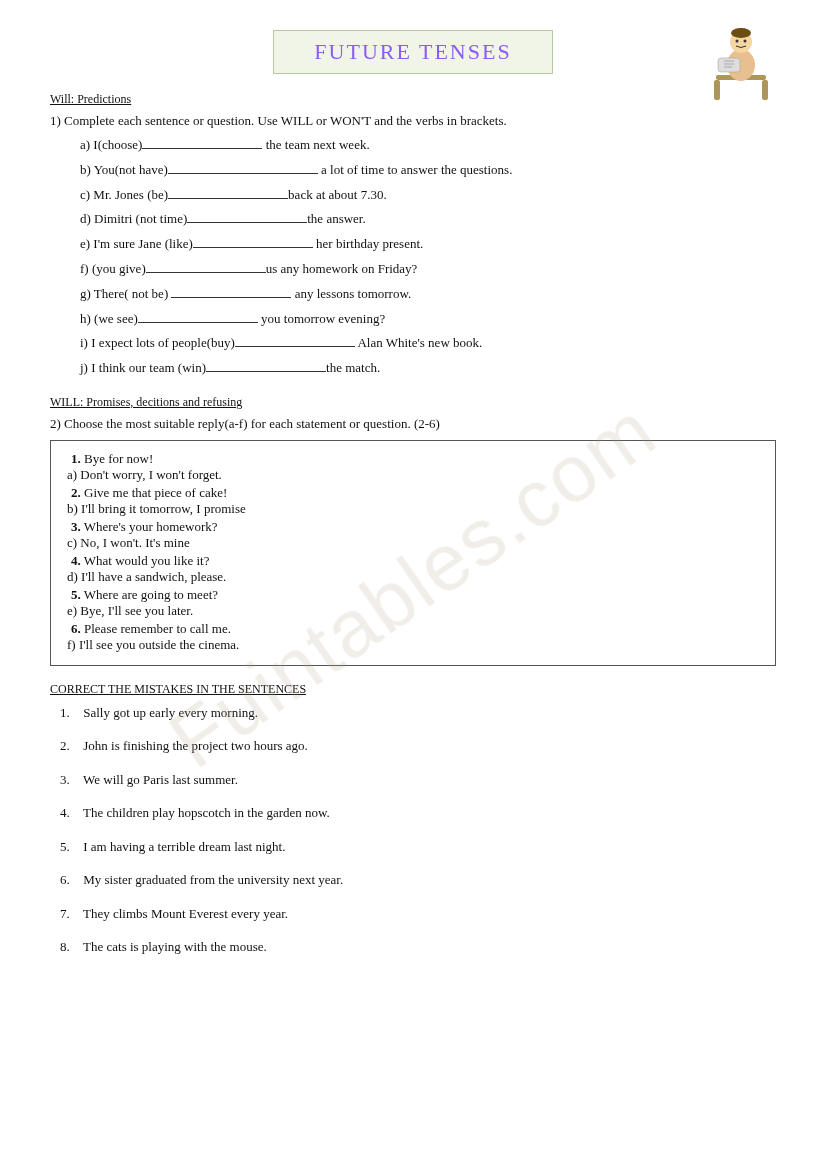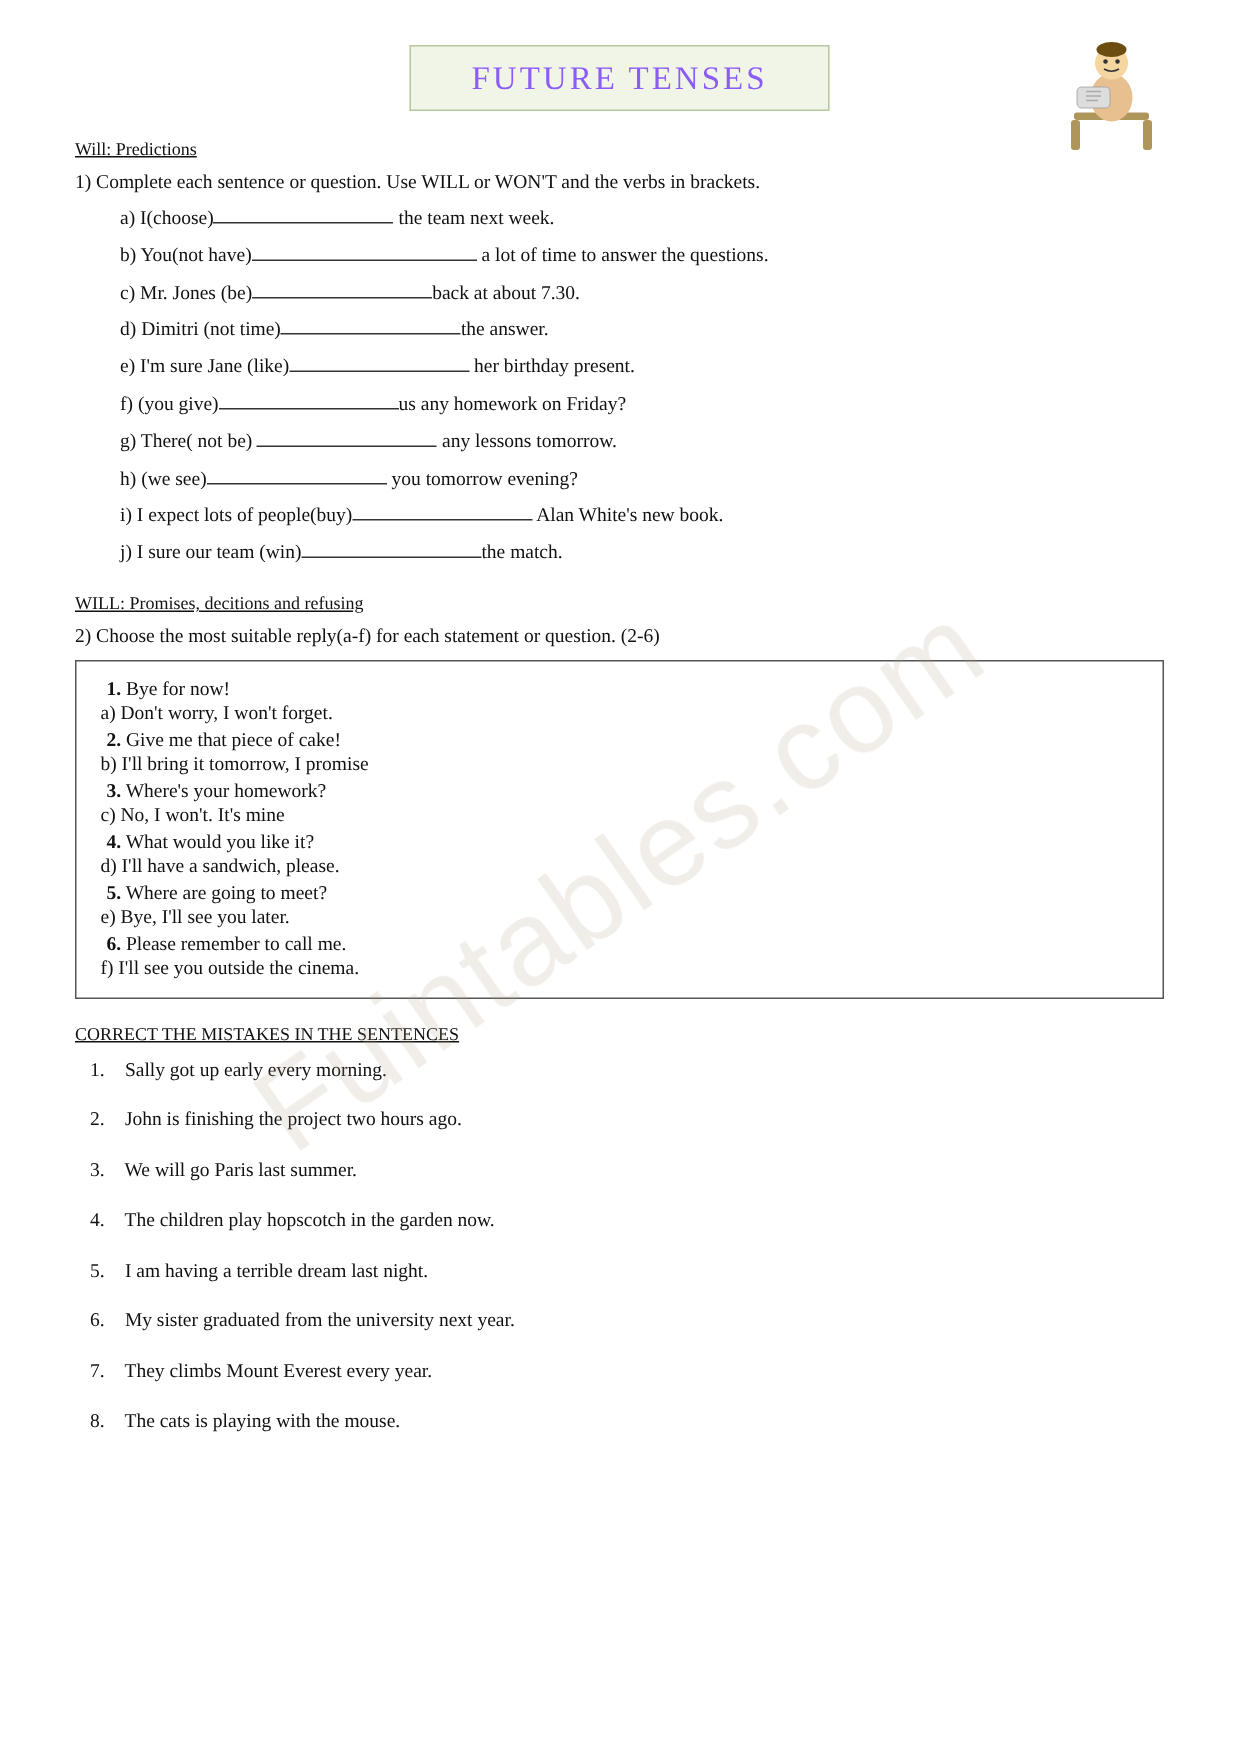--- a/index.html
+++ b/index.html
@@ -205,21 +205,21 @@
     <li>
       <span>h)</span>
       <span> (we see)</span><span class="blank"></span><span> you tomorrow evening?</span>
     </li>
     <li>
       <span>i)</span>
       <span> I expect lots of people(buy)</span><span class="blank"></span><span> Alan White's new book.</span>
     </li>
     <li>
       <span>j)</span>
-      <span> I sure our team (win)</span><span class="blank"></span><span>the match.</span>
+      <span> I think our team (win)</span><span class="blank"></span><span>the match.</span>
     </li>
   </ol>
 </div>
 
 <div class="section">
   <div class="section-title">WILL: Promises, decitions and refusing</div>
   <div class="instruction">2) Choose the most suitable reply(a-f) for each statement or question. (2-6)</div>
 
   <div class="table-outer">
     <div class="match-row">

